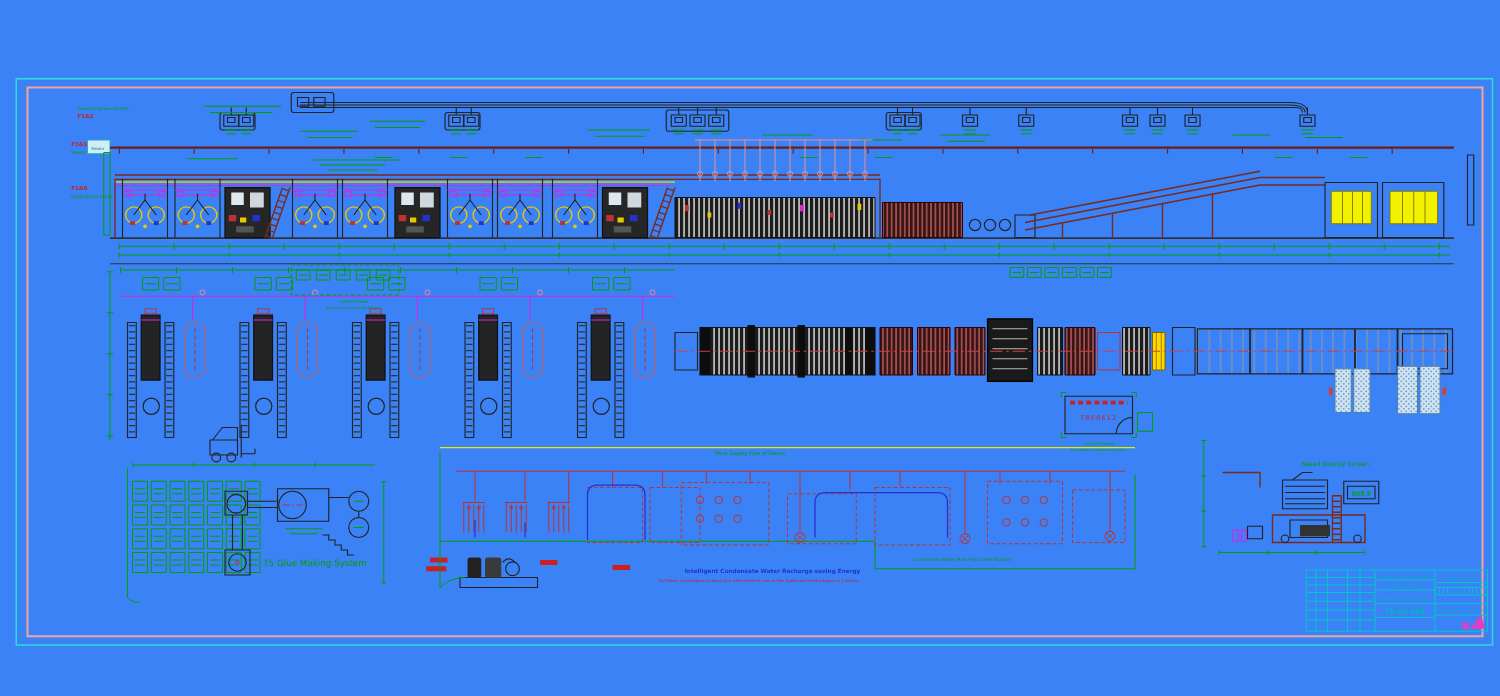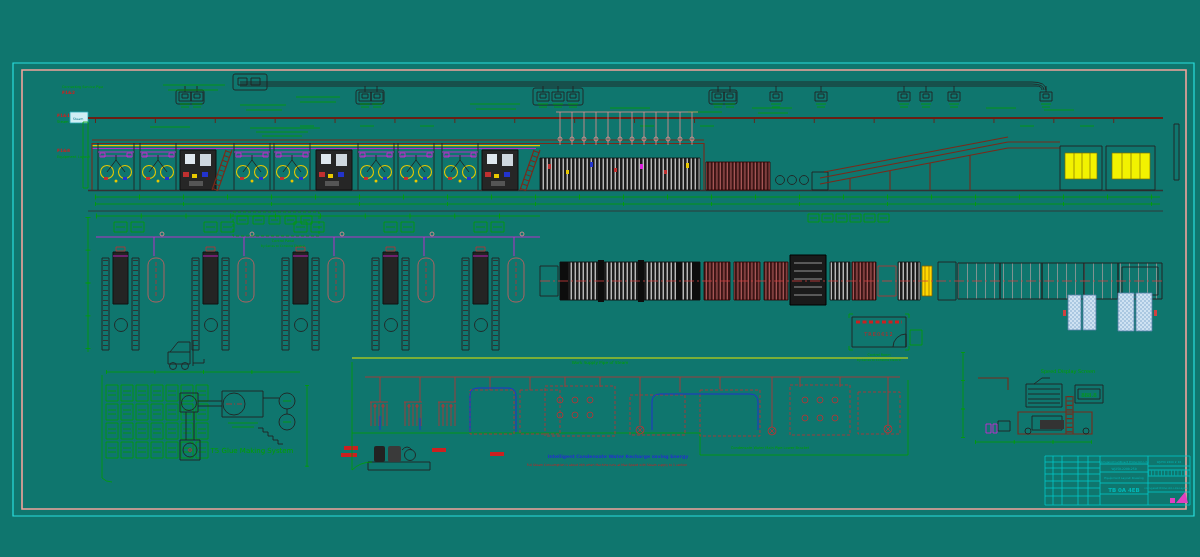--- a/index.html
+++ b/index.html
@@ -1,16 +1,16 @@
 <!DOCTYPE html>
 <html><head>
 <meta charset="utf-8">
 <style>
   html,body{margin:0;padding:0;background:#ffffff;}
-  .sheet{position:relative;width:1200px;height:557px;background:#0f766e;overflow:hidden;
+  .sheet{position:relative;width:1200px;height:557px;background:#3b82f6;overflow:hidden;
          font-family:"DejaVu Sans", "Liberation Sans", sans-serif;}
   svg{display:block}
   svg *{vector-effect:non-scaling-stroke}
   
   .k{stroke:#222;fill:none;stroke-width:0.9}
   .br{stroke:#7a2a1a;fill:none;stroke-width:1.1}
   .rd{stroke:#c03030;fill:none;stroke-width:0.8}
   .pk{stroke:#c06060;fill:none;stroke-width:0.9}
   .mg{stroke:#e020e0;fill:none;stroke-width:0.8}
   .gn{stroke:#00a000;fill:none;stroke-width:0.8}

